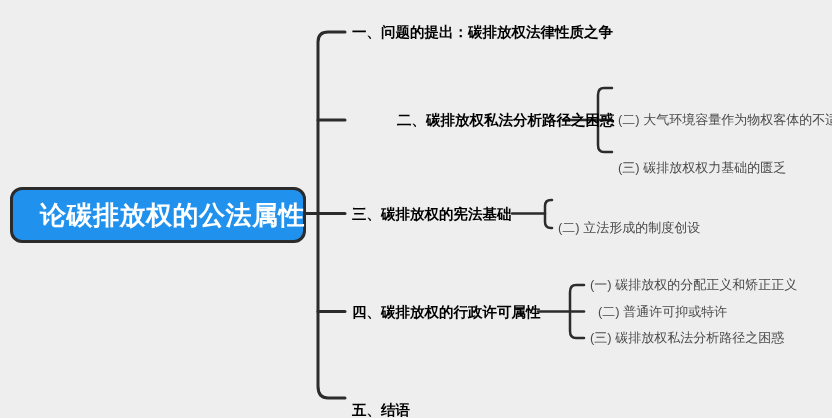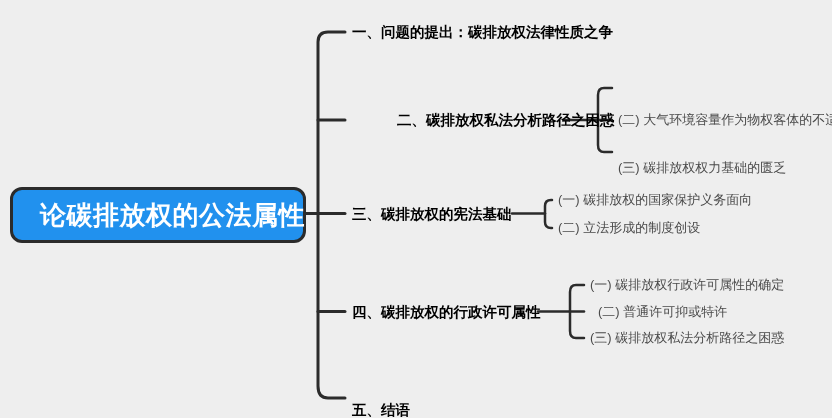--- a/index.html
+++ b/index.html
@@ -98,23 +98,22 @@
 
   <div class="node-label branch-label" style="left:352px; top:311.5px;">四、碳排放权的行政许可属性</div>
 
   <div class="node-label branch-label" style="left:352px; top:410px;">五、结语</div>
 
 
   <div class="node-label child-label" style="left:618px; top:120px;">(二) 大气环境容量作为物权客体的不适当</div>
 
   <div class="node-label child-label" style="left:618px; top:168px;">(三) 碳排放权权力基础的匮乏</div>
 
-  <div class="node-label child-label" style="left:558px; top:200px;">(一) 碳排放权的国家保护义务面向</div>
 
   <div class="node-label child-label" style="left:558px; top:228px;">(二) 立法形成的制度创设</div>
 
-  <div class="node-label child-label" style="left:590px; top:285px;">(一) 碳排放权行政许可属性的确定</div>
+  <div class="node-label child-label" style="left:590px; top:285px;">(一) 碳排放权的分配正义和矫正正义</div>
 
   <div class="node-label child-label" style="left:590px; top:311.5px;margin-left:8px;">(二) 普通许可抑或特许</div>
 
   <div class="node-label child-label" style="left:590px; top:338px;">(三) 碳排放权私法分析路径之困惑</div>
 
 </div>
 
 </body></html>

